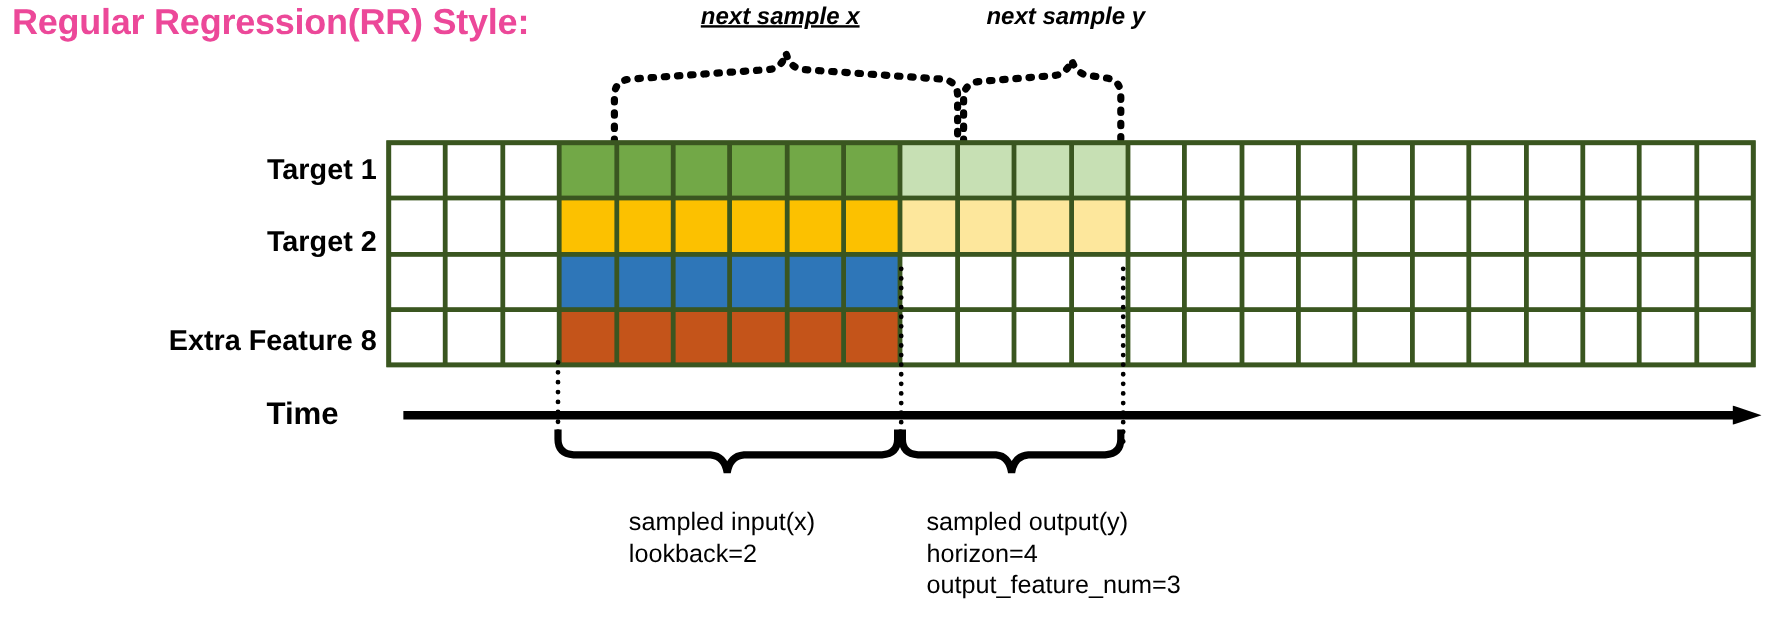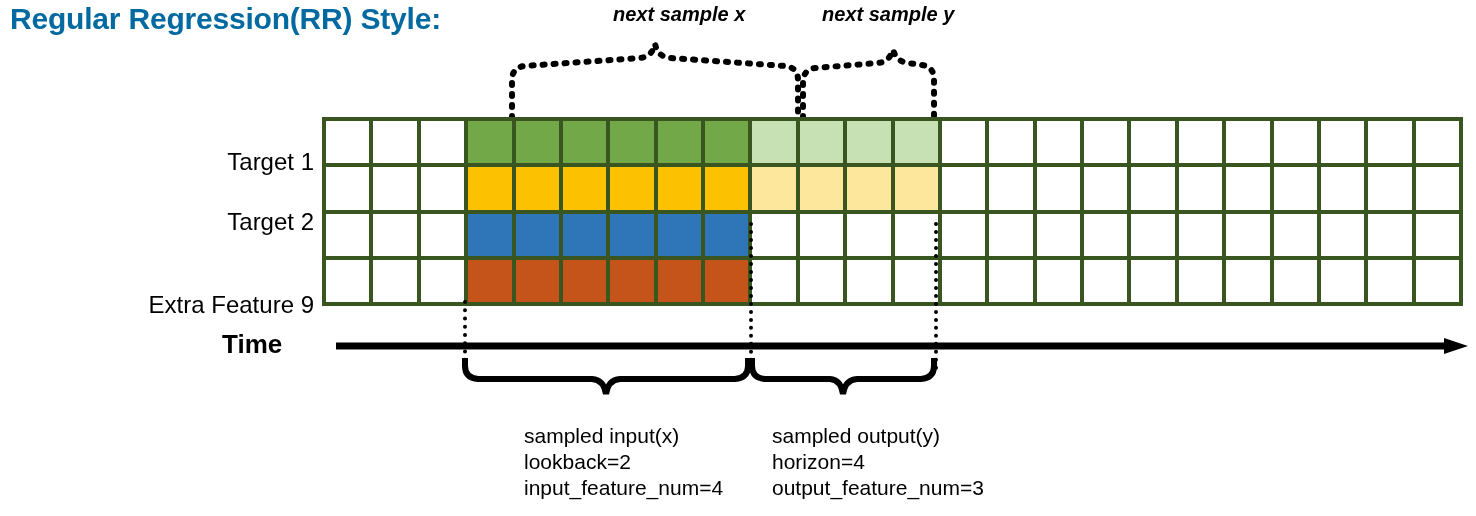--- a/index.html
+++ b/index.html
@@ -16,47 +16,46 @@
     overflow: hidden;
   }
 
   
   #title {
     position: absolute;
     left: 10px;
     top: 2px;
     font-size: 30px;
     font-weight: 700;
-    color: #0369a1;
+    color: #ec4899;
     letter-spacing: -0.2px;
     white-space: nowrap;
   }
 
   
   .top-caption {
     position: absolute;
     font-size: 20px;
     font-style: italic;
     font-weight: 600;
     color: #000000;
     white-space: nowrap;
   }
-  #cap-x { left: 613px; top: 3px; }
+  #cap-x { left: 584px; top: 3px; text-decoration: underline; }
   #cap-y { left: 822px; top: 3px; }
 
   
   .row-label {
     position: absolute;
     right: 1162px;          
     font-size: 24px;
-    font-weight: 400;
+    font-weight: 700;
     color: #000000;
     white-space: nowrap;
     text-align: center;
-    margin-top: 20px;
   }
 
   
   #grid {
     position: absolute;
     left: 322px;
     top: 117px;
     width: 1141px;
     height: 189px;
     box-sizing: border-box;
@@ -135,21 +134,21 @@
 
   <svg class="brace-svg" id="top-braces" viewBox="0 0 1476 130">
 
     <path d="M512,118 L512,80 Q512,68 524,66 L640,58 Q652,57 655,44 Q658,57 670,58 L786,66 Q798,68 798,80 L798,118" fill="none" stroke="#000000" stroke-width="6" stroke-dasharray="2 9" stroke-linecap="round"></path>
 
     <path d="M803,118 L803,82 Q803,70 815,68 L878,63 Q889,62 893,50 Q897,62 908,63 L922,65 Q934,67 934,79 L934,118" fill="none" stroke="#000000" stroke-width="6" stroke-dasharray="2 9" stroke-linecap="round"></path>
   </svg>
 
   <div class="row-label" style="top:128px;">Target 1</div>
   <div class="row-label" style="top:188px;">Target 2</div>
-  <div class="row-label" style="top:271px;">Extra Feature 9</div>
+  <div class="row-label" style="top:271px;">Extra Feature 8</div>
 
   <div id="grid">
       <div class="cell"></div>
       <div class="cell"></div>
       <div class="cell"></div>
       <div class="cell c-green"></div>
       <div class="cell c-green"></div>
       <div class="cell c-green"></div>
       <div class="cell c-green"></div>
       <div class="cell c-green"></div>
@@ -256,21 +255,20 @@
   <svg class="brace-svg" id="bot-braces" viewBox="0 0 1476 60">
 
     <path d="M465,8 L465,16 Q465,28 478,29 L592,29 Q604,30 606,44 Q608,30 620,29 L735,29 Q748,28 748,16 L748,8" fill="none" stroke="#000000" stroke-width="6" stroke-linecap="butt"></path>
 
     <path d="M752,8 L752,16 Q752,28 765,29 L830,29 Q841,30 843,44 Q845,30 857,29 L921,29 Q934,28 934,16 L934,8" fill="none" stroke="#000000" stroke-width="6" stroke-linecap="butt"></path>
   </svg>
 
   <div class="bottom-text" id="txt-input">
     <div>sampled input(x)</div>
     <div>lookback=2</div>
-    <div>input_feature_num=4</div>
   </div>
   <div class="bottom-text" id="txt-output">
     <div>sampled output(y)</div>
     <div>horizon=4</div>
     <div>output_feature_num=3</div>
   </div>
 
 </div>
 
 </body></html>

